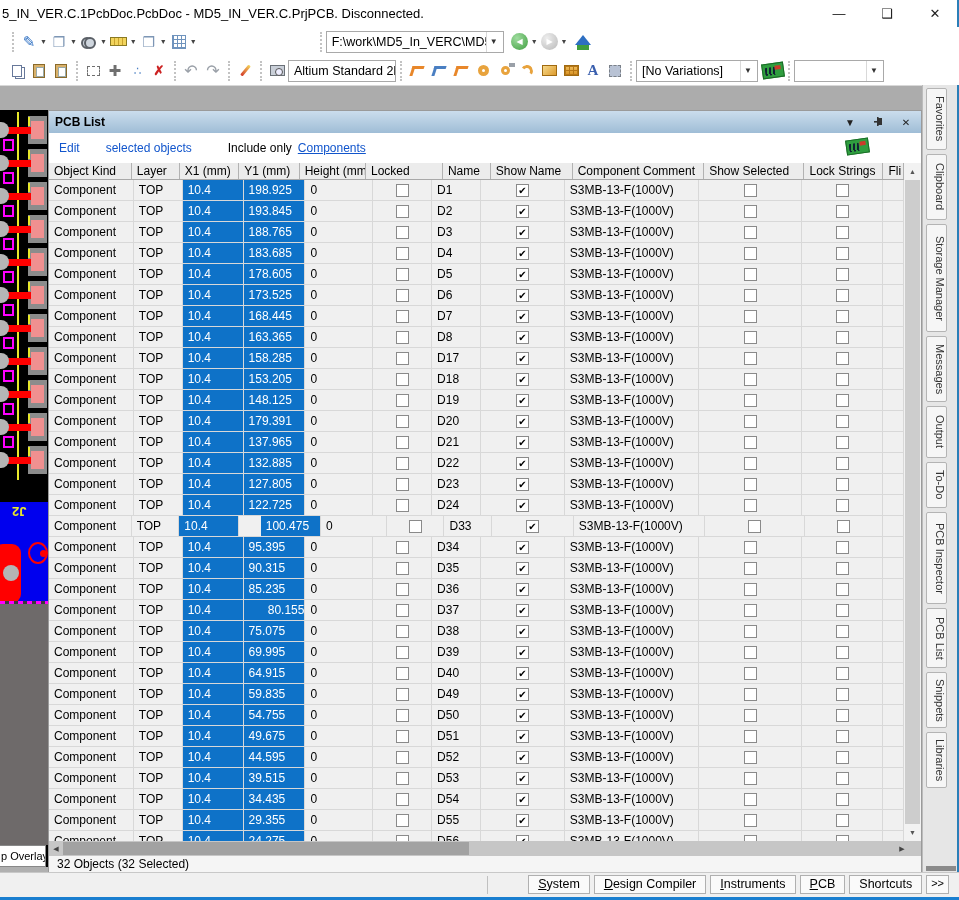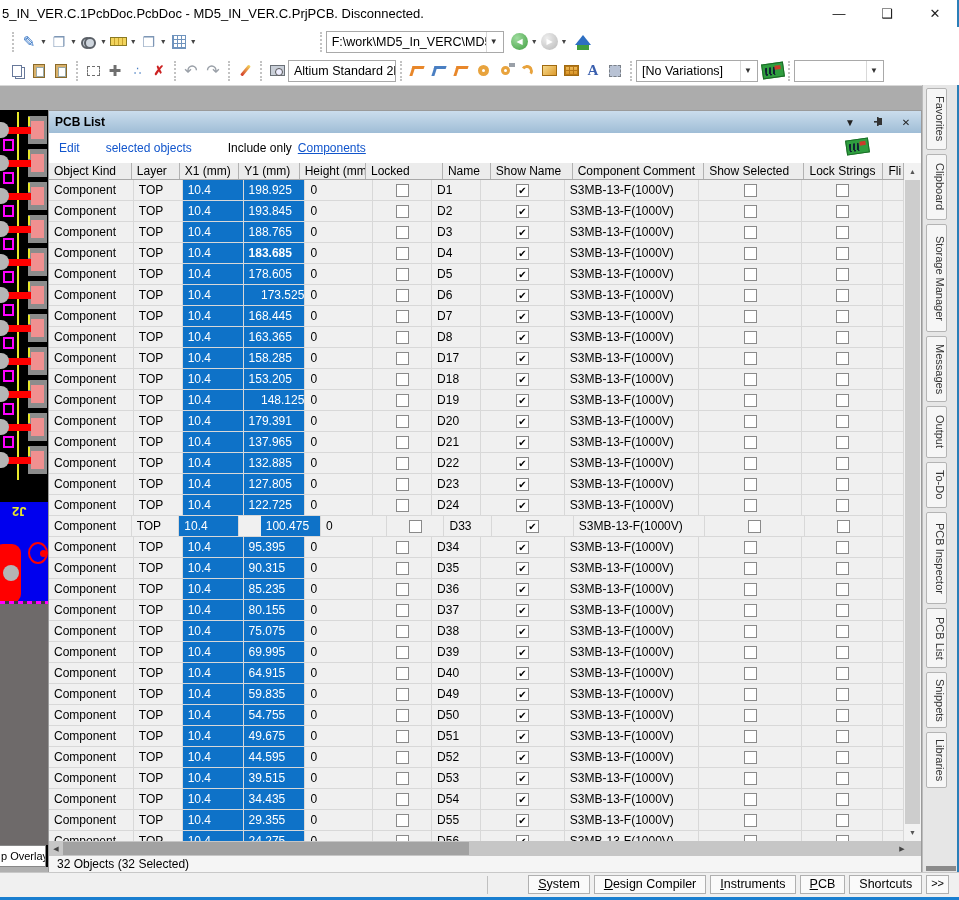--- a/index.html
+++ b/index.html
@@ -496,21 +496,21 @@
         </div>
         <div class="tcell cbc" style="width: 81px;">
           <span class="cb"></span>
         </div>
         <div class="tcell" style="width: 21px;"></div>
       </div>
       <div class="trow">
         <div class="tcell" style="width: 85px;">Component</div>
         <div class="tcell" style="width: 49px;">TOP</div>
         <div class="tcell sel" style="width: 61px;">10.4</div>
-        <div class="tcell sel" style="width: 62px; font-weight: bold;">183.685</div>
+        <div class="tcell sel" style="width: 62px;">183.685</div>
         <div class="tcell" style="width: 68px;">0</div>
         <div class="tcell cbc" style="width: 59px;">
           <span class="cb"></span>
         </div>
         <div class="tcell" style="width: 49px;">D4</div>
         <div class="tcell cbc" style="width: 84px;">
           <span class="cb">✔</span>
         </div>
         <div class="tcell" style="width: 135px;">S3MB-13-F(1000V)</div>
         <div class="tcell cbc" style="width: 103px;">
@@ -540,21 +540,21 @@
         </div>
         <div class="tcell cbc" style="width: 81px;">
           <span class="cb"></span>
         </div>
         <div class="tcell" style="width: 21px;"></div>
       </div>
       <div class="trow">
         <div class="tcell" style="width: 85px;">Component</div>
         <div class="tcell" style="width: 49px;">TOP</div>
         <div class="tcell sel" style="width: 61px;">10.4</div>
-        <div class="tcell sel" style="width: 62px; text-align: right;">173.525</div>
+        <div class="tcell sel" style="width: 62px;">173.525</div>
         <div class="tcell" style="width: 68px;">0</div>
         <div class="tcell cbc" style="width: 59px;">
           <span class="cb"></span>
         </div>
         <div class="tcell" style="width: 49px;">D6</div>
         <div class="tcell cbc" style="width: 84px;">
           <span class="cb">✔</span>
         </div>
         <div class="tcell" style="width: 135px;">S3MB-13-F(1000V)</div>
         <div class="tcell cbc" style="width: 103px;">
@@ -650,21 +650,21 @@
         </div>
         <div class="tcell cbc" style="width: 81px;">
           <span class="cb"></span>
         </div>
         <div class="tcell" style="width: 21px;"></div>
       </div>
       <div class="trow">
         <div class="tcell" style="width: 85px;">Component</div>
         <div class="tcell" style="width: 49px;">TOP</div>
         <div class="tcell sel" style="width: 61px;">10.4</div>
-        <div class="tcell sel" style="width: 62px; text-align: right;">148.125</div>
+        <div class="tcell sel" style="width: 62px;">148.125</div>
         <div class="tcell" style="width: 68px;">0</div>
         <div class="tcell cbc" style="width: 59px;">
           <span class="cb"></span>
         </div>
         <div class="tcell" style="width: 49px;">D19</div>
         <div class="tcell cbc" style="width: 84px;">
           <span class="cb">✔</span>
         </div>
         <div class="tcell" style="width: 135px;">S3MB-13-F(1000V)</div>
         <div class="tcell cbc" style="width: 103px;">
@@ -870,21 +870,21 @@
         </div>
         <div class="tcell cbc" style="width: 81px;">
           <span class="cb"></span>
         </div>
         <div class="tcell" style="width: 21px;"></div>
       </div>
       <div class="trow">
         <div class="tcell" style="width: 85px;">Component</div>
         <div class="tcell" style="width: 49px;">TOP</div>
         <div class="tcell sel" style="width: 61px;">10.4</div>
-        <div class="tcell sel" style="width: 62px;">80.155</div>
+        <div class="tcell sel" style="width: 62px; text-align: right;">80.155</div>
         <div class="tcell" style="width: 68px;">0</div>
         <div class="tcell cbc" style="width: 59px;">
           <span class="cb"></span>
         </div>
         <div class="tcell" style="width: 49px;">D37</div>
         <div class="tcell cbc" style="width: 84px;">
           <span class="cb">✔</span>
         </div>
         <div class="tcell" style="width: 135px;">S3MB-13-F(1000V)</div>
         <div class="tcell cbc" style="width: 103px;">

